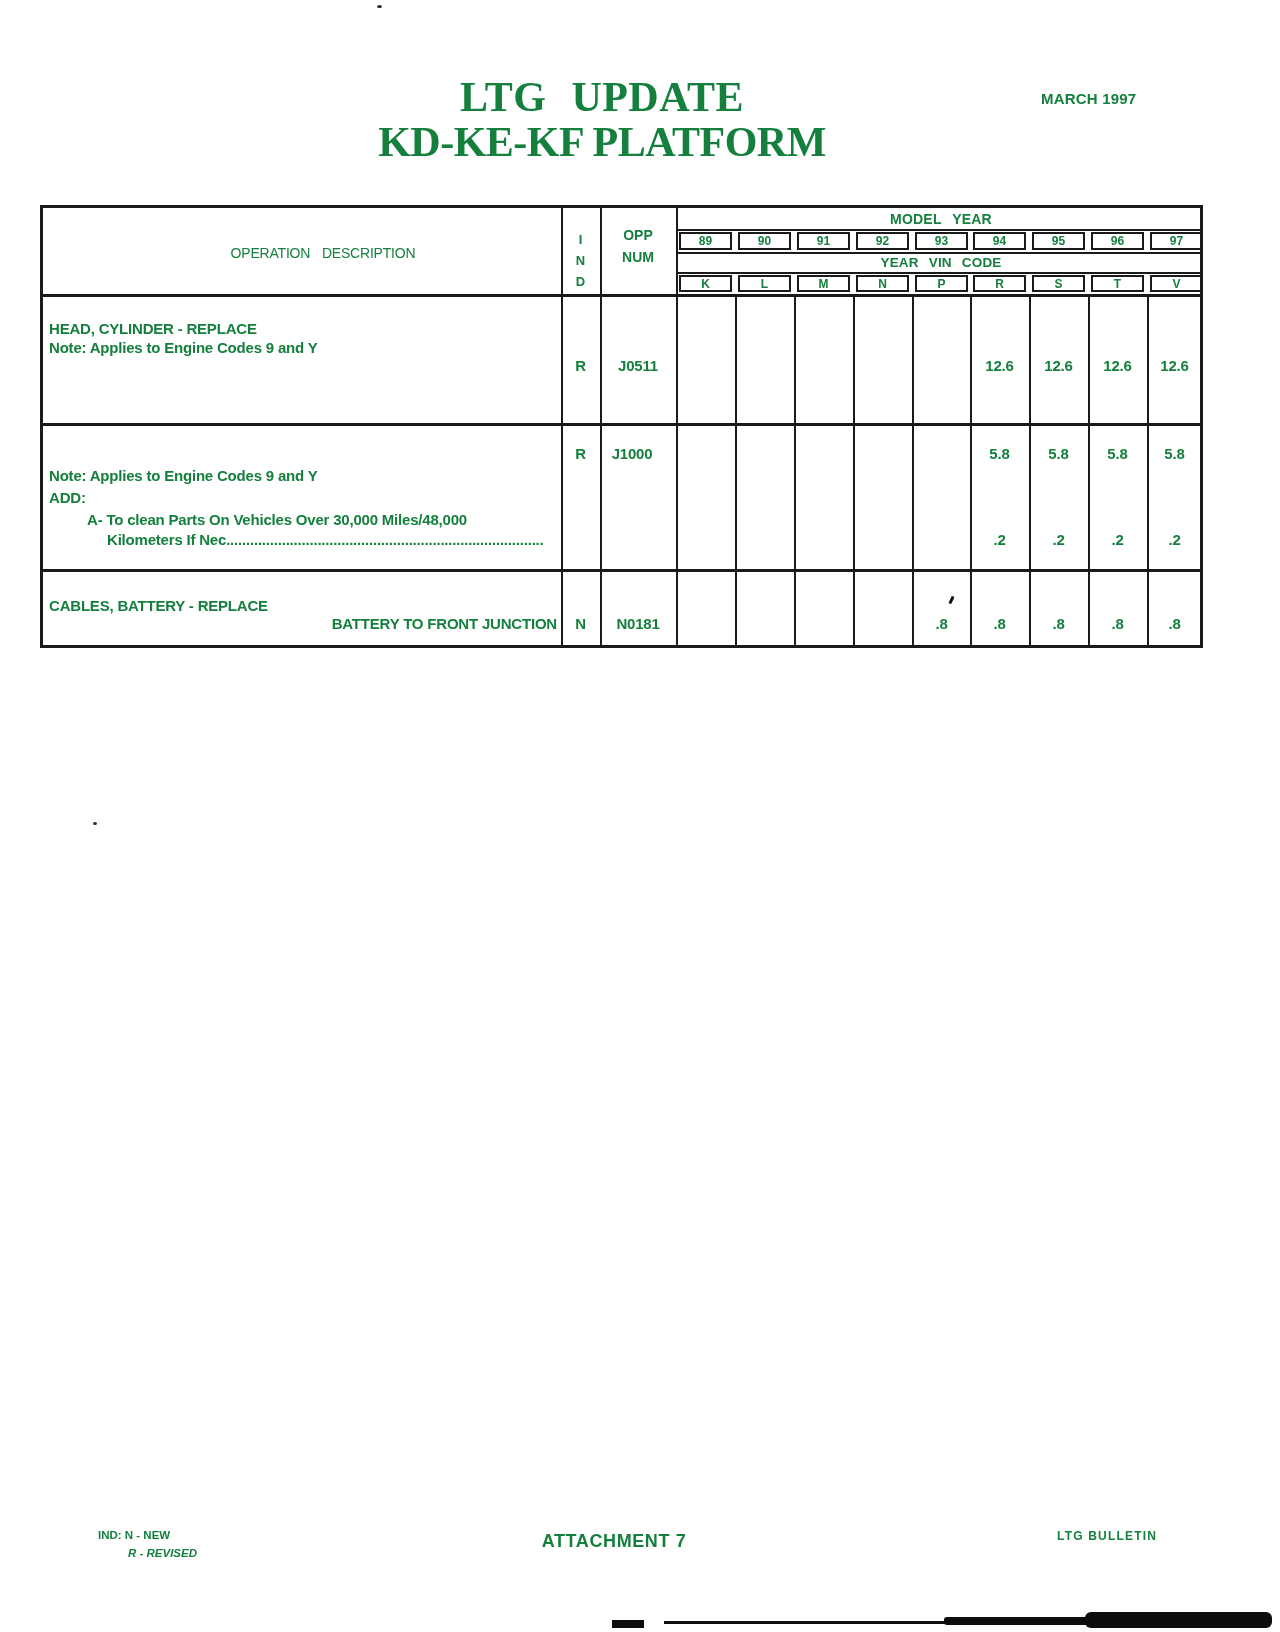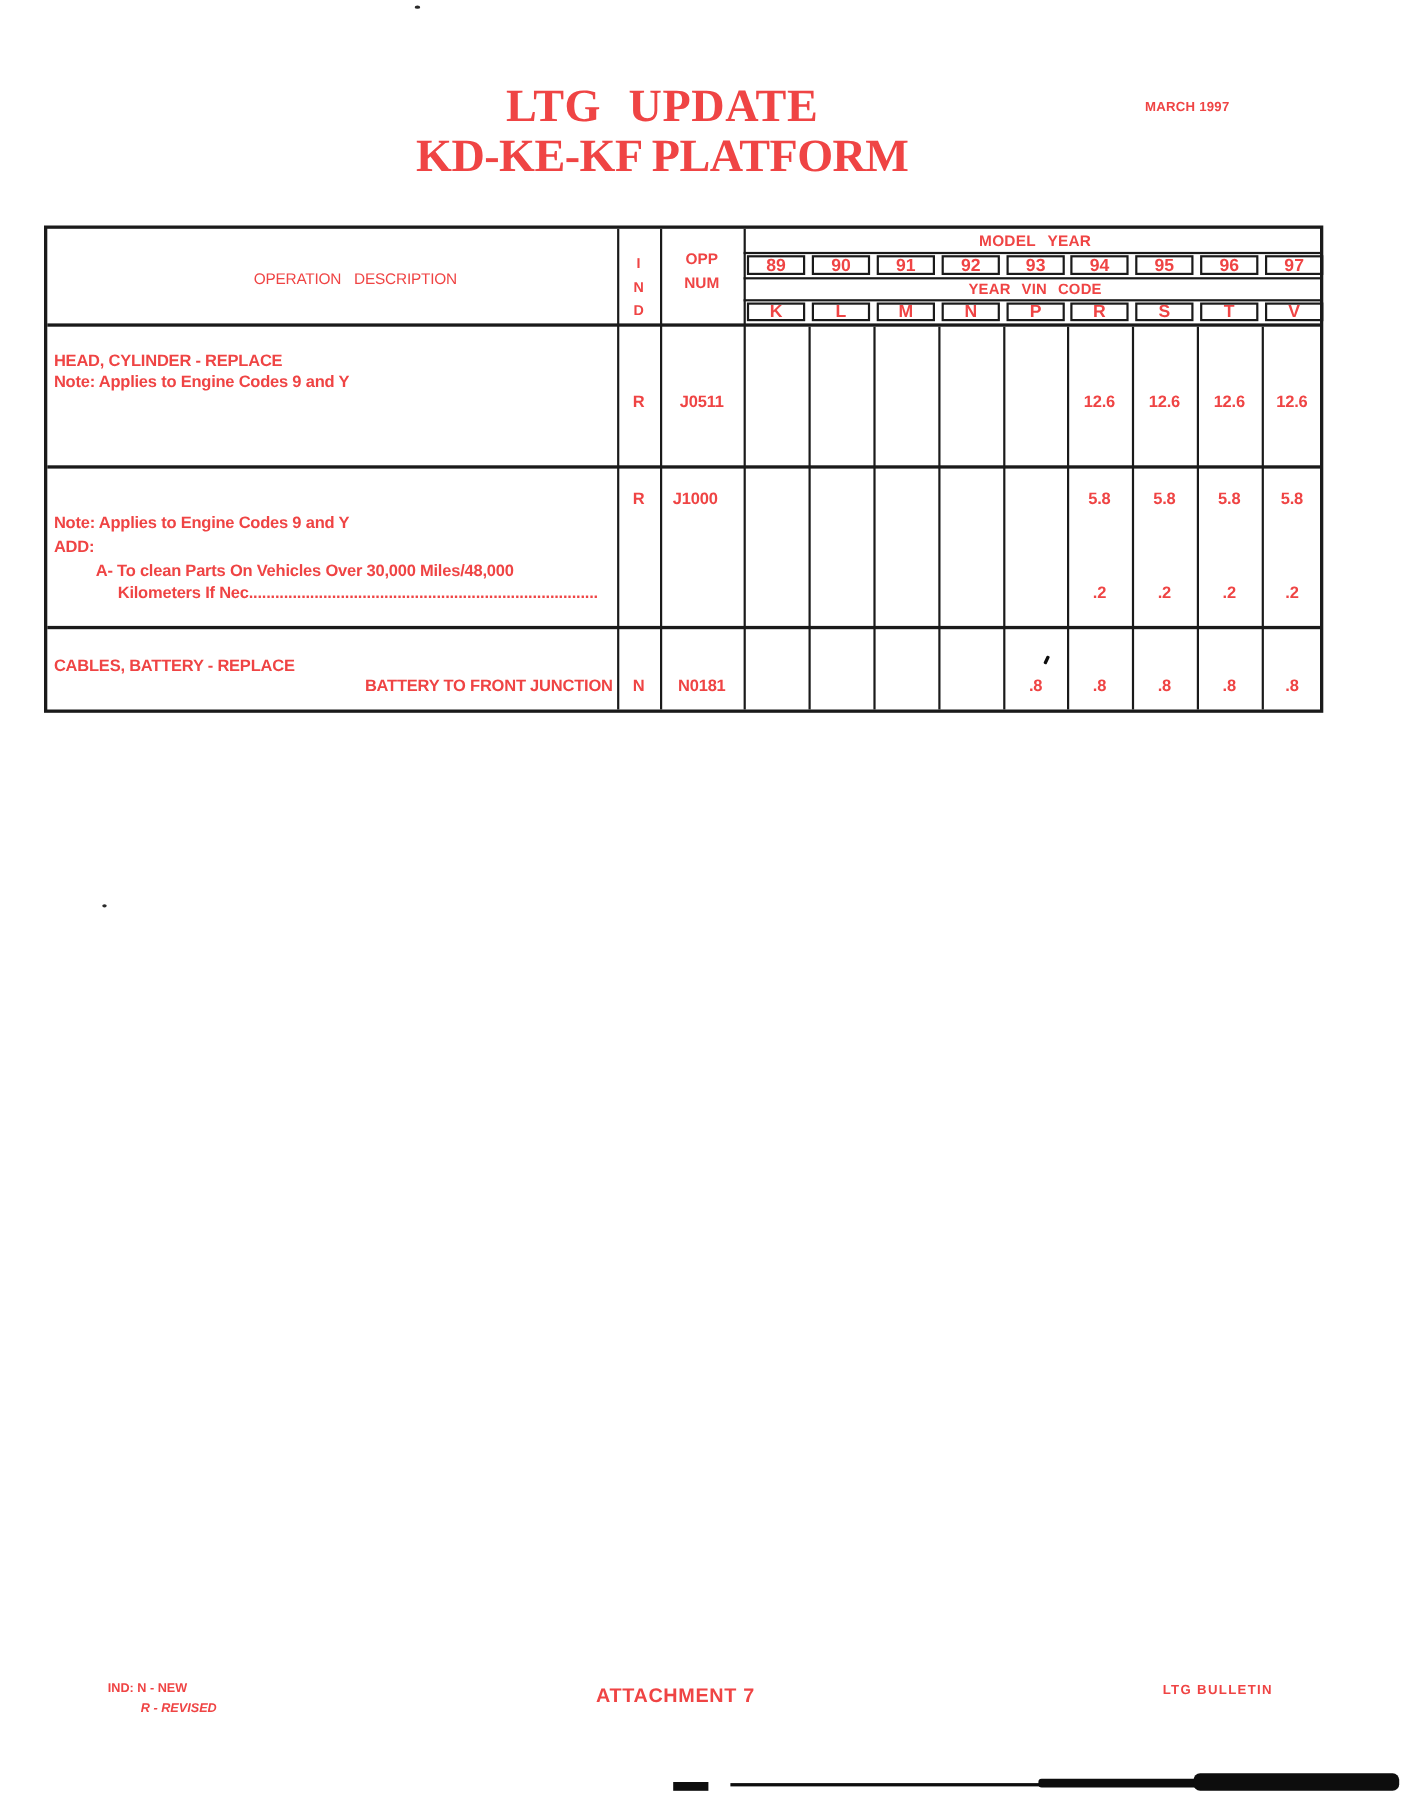--- a/index.html
+++ b/index.html
@@ -1,46 +1,46 @@
 <!DOCTYPE html>
 <html><head>
 <meta charset="utf-8">
 <style>
   html,body { margin:0; padding:0; background:#e8e8e8; }
   .page {
     position:relative; width:1280px; height:1632px; margin:0 auto;
-    background:#ffffff; color:#ef4444;
+    background:#ffffff; color:#15803d;
     font-family:"Liberation Sans", sans-serif; overflow:hidden;
   }
   .nw { white-space:nowrap; }
 
   
   .title-block { position:absolute; left:202px; top:74px; width:800px; text-align:center;
     font-family:"Liberation Serif", serif; font-weight:bold; }
   .title-l1 { font-size:42px; line-height:46px; word-spacing:14px; letter-spacing:0.5px; }
   .title-l2 { font-size:42px; line-height:44px; letter-spacing:-0.5px; }
-  .date-label { position:absolute; left:1041px; top:90px; font-size:12px; font-weight:bold; letter-spacing:0.2px; }
+  .date-label { position:absolute; left:1041px; top:90px; font-size:15px; font-weight:bold; letter-spacing:0.2px; }
 
   
   .tbl { position:absolute; left:40px; top:205px; width:1163px; height:443px;
          border:3px solid #1a1a1a; box-sizing:border-box; }
   .vl { position:absolute; width:2px; background:#1a1a1a; }
   .hl { position:absolute; height:3px; background:#1a1a1a; }
   .hl2 { position:absolute; height:2px; background:#1a1a1a; }
 
   .hdr-op { position:absolute; left:12px; top:37px; width:536px; text-align:center;
             font-size:14px; font-weight:normal; word-spacing:8px; letter-spacing:-0.2px; }
   .ind-letter { position:absolute; left:518px; width:39px; text-align:center;
                 font-size:13px; font-weight:bold; }
   .opp-line { position:absolute; left:557px; width:76px; text-align:center;
               font-size:14px; font-weight:bold; }
   .band-label { position:absolute; left:633px; width:530px; text-align:center;
                 font-weight:bold; letter-spacing:0.2px; }
   .yb { position:absolute; width:53px; box-sizing:border-box; border:2px solid #1a1a1a;
-        text-align:center; font-size:16px; font-weight:bold; }
+        text-align:center; font-size:12px; font-weight:bold; }
 
   .dl { position:absolute; left:6px; width:508px; font-size:15px; font-weight:bold;
         letter-spacing:-0.2px; white-space:nowrap; overflow:hidden; }
   .dr { text-align:right; }
   .vc { position:absolute; text-align:center; font-size:15px; font-weight:bold;
         letter-spacing:-0.2px; white-space:nowrap; }
 
   
   .legend-1 { position:absolute; left:98px; top:1529px; font-size:11.5px; font-weight:bold; white-space:nowrap; }
   .legend-2 { position:absolute; left:128px; top:1547px; font-size:11.5px; font-weight:bold; font-style:italic; white-space:nowrap; }

